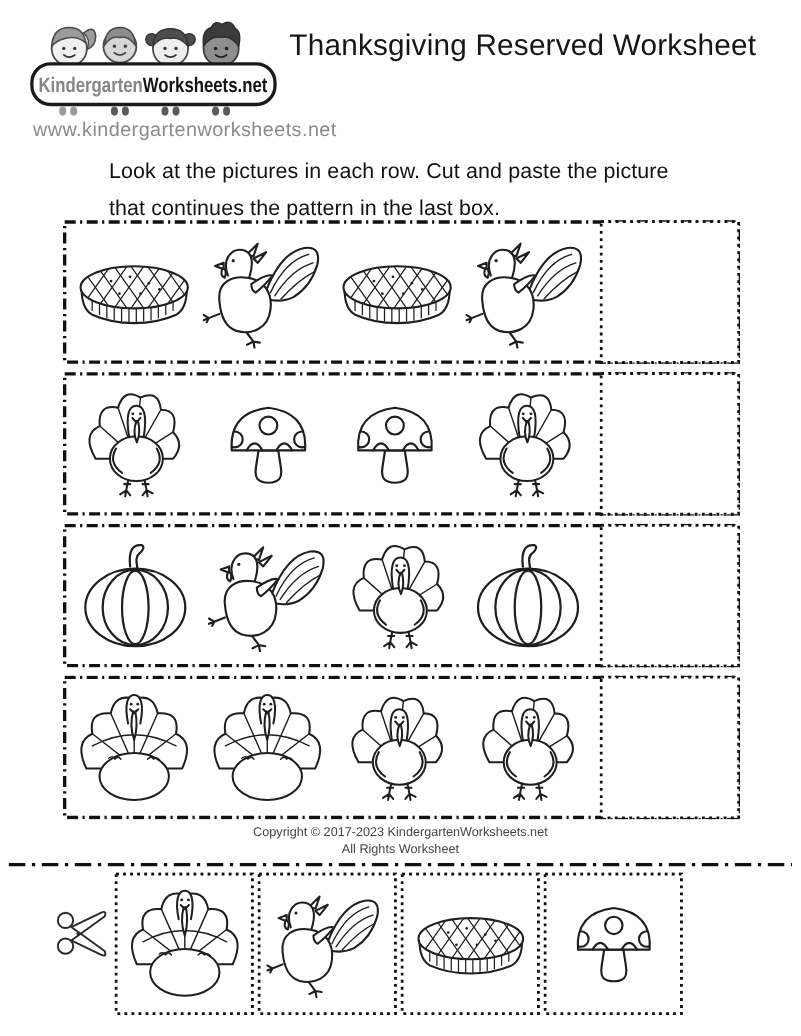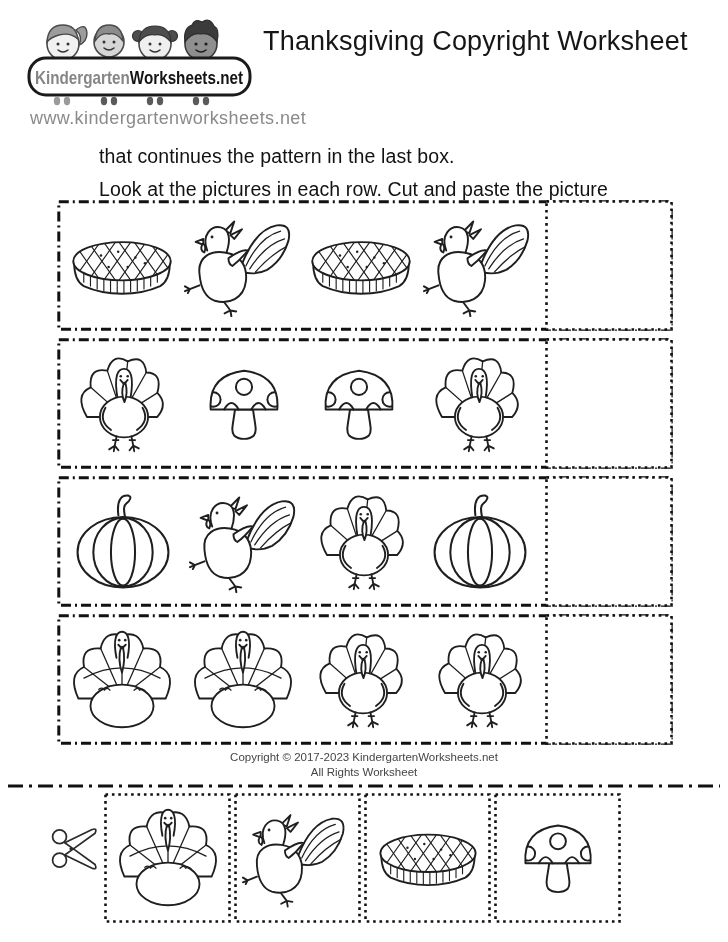--- a/index.html
+++ b/index.html
@@ -244,26 +244,26 @@
           <ellipse cx="88" cy="89" rx="3.2" ry="4.2"></ellipse>
         <ellipse cx="124" cy="89" rx="3.2" ry="4.2"></ellipse>
           <ellipse cx="134" cy="89" rx="3.2" ry="4.2"></ellipse>
         <ellipse cx="170" cy="89" rx="3.2" ry="4.2"></ellipse>
           <ellipse cx="180" cy="89" rx="3.2" ry="4.2"></ellipse>
       </g>
     </svg>
   </div>
   <div class="logo-url">www.kindergartenworksheets.net</div>
 
-  <h1 class="title">Thanksgiving Copyright Worksheet</h1>
+  <h1 class="title">Thanksgiving Reserved Worksheet</h1>
 
 
   <div class="instructions">
+    <div>Look at the pictures in each row. Cut and paste the picture</div>
     <div>that continues the pattern in the last box.</div>
-    <div>Look at the pictures in each row. Cut and paste the picture</div>
   </div>
 
   <div class="rows">
     <div class="row">
       <svg class="row-border" width="616" height="131">
           <rect x="1.8" y="1.8" width="612.4" height="127.4" fill="none" stroke="#111" stroke-width="3" stroke-dasharray="10 4 2 4"></rect>
         </svg>
       <div class="row-items">
           <div class="pattern-item">
             <svg width="116" height="86">

